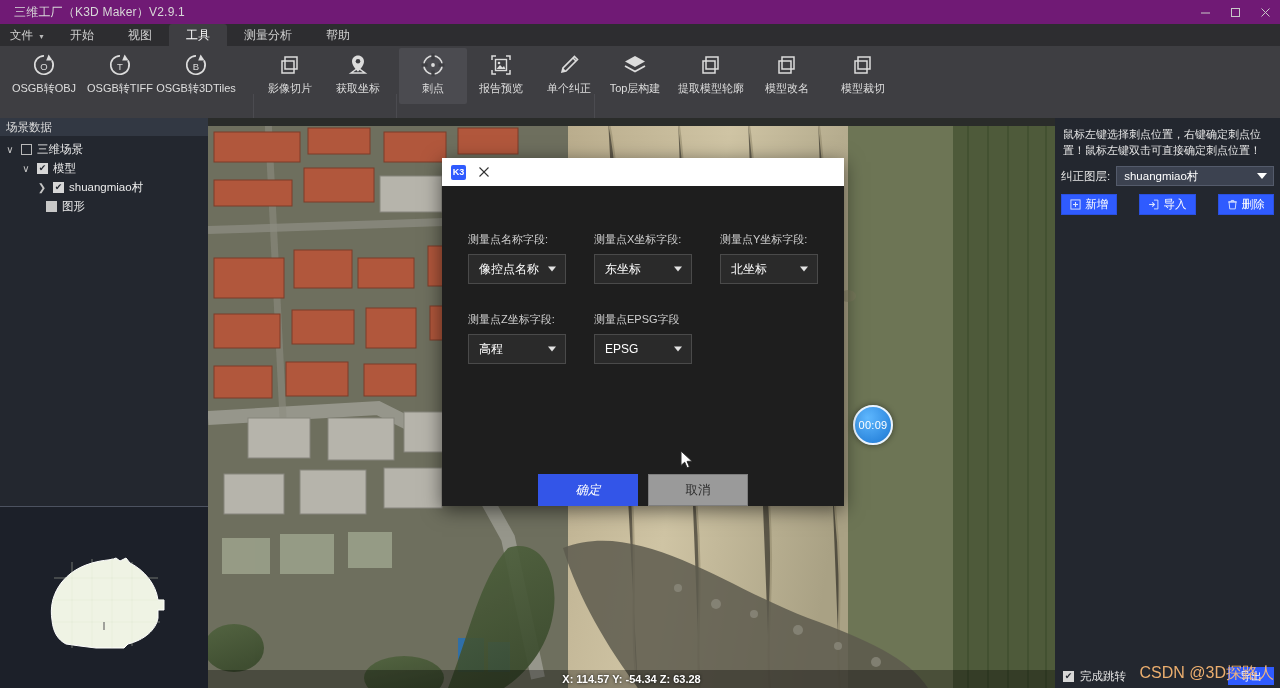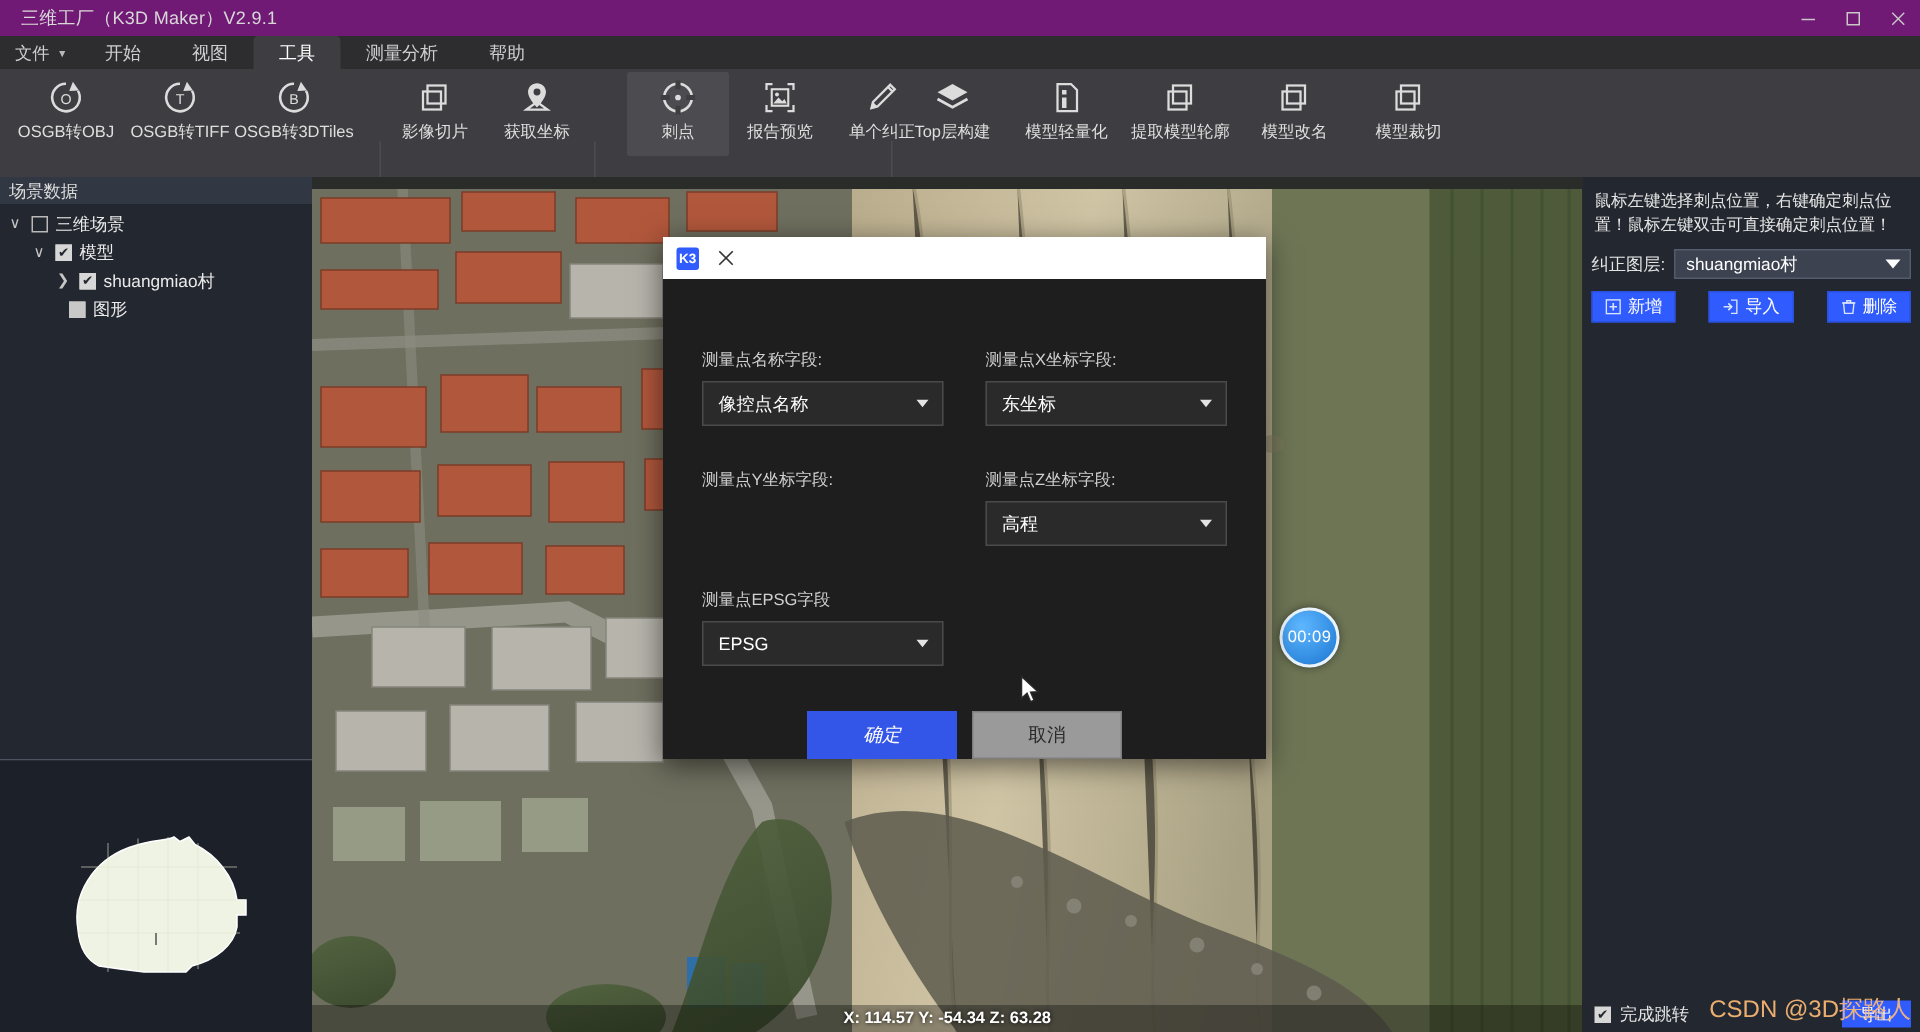--- a/index.html
+++ b/index.html
@@ -176,21 +176,21 @@
     padding: 0 6px 0 9px;
   }
   .dlg-title .appicon {
     width: 15px; height: 15px; background: #2f5bff; color: #fff;
     font-size: 9px; font-weight: bold; display: flex; align-items: center;
     justify-content: center; border-radius: 2px; margin-right: 7px;
   }
   .dlg-title .dt-text { font-size: 12px; color: #1a1a1a; flex: 1; }
   .dlg-close { width: 22px; height: 22px; display:flex; align-items:center; justify-content:center; }
   .dlg-body { position: relative; padding: 46px 26px 0 26px; }
-  .fgrid { display: grid; grid-template-columns: 1fr 1fr; column-gap: 51px; row-gap: 24px; gap: 28px; }
+  .fgrid { display: grid; grid-template-columns: 1fr 1fr 1fr; column-gap: 51px; row-gap: 24px; gap: 28px; }
   .field-label { color: #cfcfcf; font-size: 11px; margin-bottom: 7px; white-space: nowrap; }
   .select {
     position: relative; height: 30px; background: #2a2a2a; border: 1px solid #4a4a4a;
     display: flex; align-items: center; padding-left: 10px;
     color: #ffffff; font-size: 12px;
   }
   .select .sc-caret {
     position: absolute; right: 9px; top: 50%; transform: translateY(-50%);
     border-left: 4px solid transparent; border-right: 4px solid transparent;
     border-top: 5px solid #e3e3e3;
@@ -301,21 +301,21 @@
             <path d="M12 2.5c-3.3 0-6 2.6-6 5.9 0 4.3 6 10.3 6 10.3s6-6 6-10.3c0-3.3-2.7-5.9-6-5.9z" fill="#dcdcdc"></path>
             <circle cx="12" cy="8.3" r="2.3" fill="#3e3e42"></circle>
             <path d="M5 20 L12 15 L19 20 Z" fill="none" stroke="#dcdcdc" stroke-width="1.5"></path>
           </svg>
         </span>
         <span class="lbl">获取坐标</span>
       </div>
     </div>
     <div class="vsep" style="left:396px;"></div>
 
-    <div class="rgroup" style="left:418px;">
+    <div class="rgroup" style="left:399px;">
       <div class="ritem sel">
         <span class="ico">
           <svg width="26" height="26" viewBox="0 0 26 26">
             <circle cx="13" cy="13" r="9.2" fill="none" stroke="#dcdcdc" stroke-width="1.7"></circle>
             <line x1="13" y1="1.6" x2="13" y2="7.5" stroke="#3e3e42" stroke-width="3.4"></line>
             <line x1="13" y1="18.5" x2="13" y2="24.4" stroke="#3e3e42" stroke-width="3.4"></line>
             <line x1="1.6" y1="13" x2="7.5" y2="13" stroke="#3e3e42" stroke-width="3.4"></line>
             <line x1="18.5" y1="13" x2="24.4" y2="13" stroke="#3e3e42" stroke-width="3.4"></line>
             <circle cx="13" cy="13" r="1.9" fill="#dcdcdc"></circle>
           </svg>
@@ -348,30 +348,20 @@
 
     <div class="rgroup" style="left:597px;">
       <div class="ritem wide">
         <span class="ico">
           <svg width="26" height="26" viewBox="0 0 26 26">
             <path d="M13 4 L23 9.5 L13 15 L3 9.5 Z" fill="#dcdcdc"></path>
             <path d="M3 14 L13 19.5 L23 14" fill="none" stroke="#dcdcdc" stroke-width="1.8"></path>
           </svg>
         </span>
         <span class="lbl">Top层构建</span>
-      </div>
-      <div class="ritem wide">
-        <span class="ico">
-          <svg width="24" height="24" viewBox="0 0 24 24">
-            <path d="M6 3 h9 l4 4 v14 H6 Z" fill="none" stroke="#dcdcdc" stroke-width="1.5"></path>
-            <rect x="9" y="7" width="3" height="3" fill="#dcdcdc"></rect>
-            <rect x="9" y="12" width="3" height="7" fill="#dcdcdc"></rect>
-          </svg>
-        </span>
-        <span class="lbl">模型轻量化</span>
       </div>
       <div class="ritem wide">
         <span class="ico">
           <svg width="24" height="24" viewBox="0 0 24 24">
             <rect x="7" y="4" width="12" height="12" fill="none" stroke="#dcdcdc" stroke-width="1.5"></rect>
             <rect x="4" y="8" width="12" height="12" fill="none" stroke="#dcdcdc" stroke-width="1.5"></rect>
           </svg>
         </span>
         <span class="lbl">提取模型轮廓</span>
       </div>
@@ -639,20 +629,24 @@
         <div>
           <div class="field-label">测量点X坐标字段:</div>
           <div class="select">
             <span>东坐标</span>
             <span class="sc-caret"></span>
           </div>
         </div>
 
         <div>
           <div class="field-label">测量点Y坐标字段:</div>
+          <div class="select">
+            <span>北坐标</span>
+            <span class="sc-caret"></span>
+          </div>
         </div>
 
         <div>
           <div class="field-label">测量点Z坐标字段:</div>
           <div class="select">
             <span>高程</span>
             <span class="sc-caret"></span>
           </div>
         </div>
 

